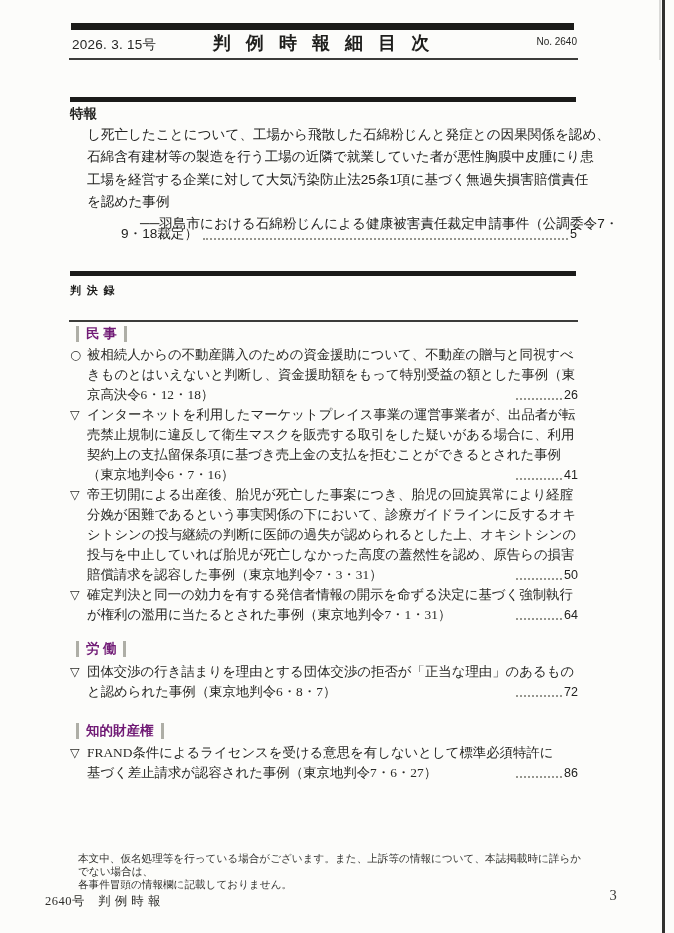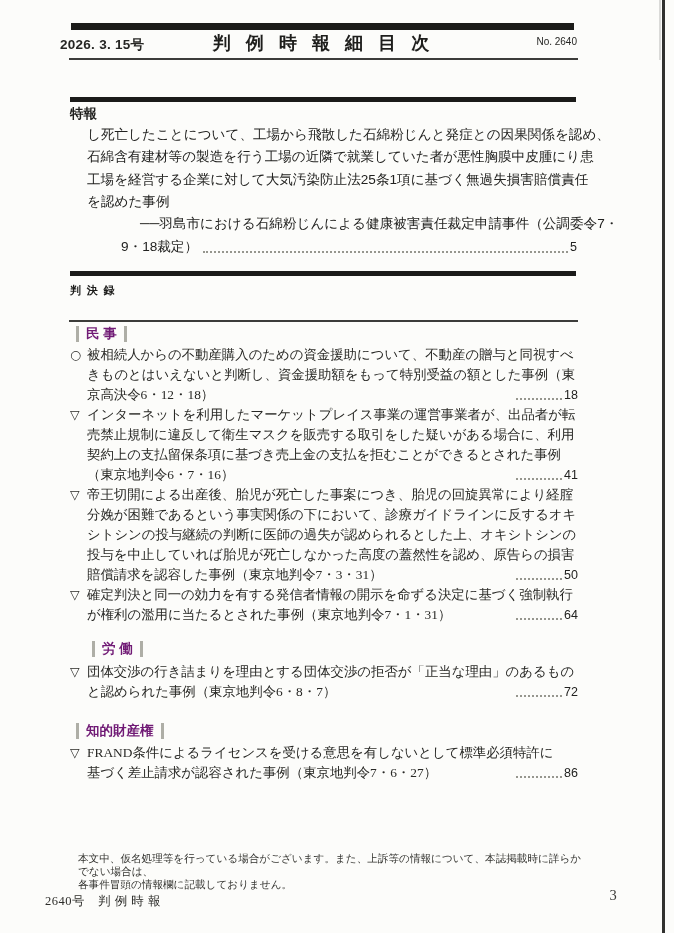--- a/index.html
+++ b/index.html
@@ -7,21 +7,21 @@
     width:674px;height:933px;position:relative;overflow:hidden;
     background:#fcfcfa;
     font-family:"Liberation Serif","DejaVu Serif",serif;
     color:#262624;
   }
   .abs{position:absolute;}
   
   .bar{position:absolute;background:#1b1b19;}
   .rule{position:absolute;background:#3c3c3a;}
   
-  .hdr-date{position:absolute;left:60px;top:36px;font-family:"Liberation Sans","DejaVu Sans",sans-serif;font-size:13.5px;letter-spacing:.02em;font-weight:bold;}
+  .hdr-date{position:absolute;left:72px;top:36px;font-family:"Liberation Sans","DejaVu Sans",sans-serif;font-size:13.5px;letter-spacing:.02em;}
   .hdr-title{position:absolute;left:70px;top:31px;width:507px;text-align:center;
     font-family:"Liberation Sans","DejaVu Sans",sans-serif;font-weight:bold;font-size:18px;letter-spacing:.28em;color:#1e1e1c;}
   .hdr-no{position:absolute;left:70px;top:36px;width:507px;text-align:right;font-family:"Liberation Sans","DejaVu Sans",sans-serif;font-size:10px;}
   
   .gothic{font-family:"Liberation Sans","DejaVu Sans",sans-serif;}
   .sec-heading{position:absolute;left:70px;font-family:"Liberation Sans","DejaVu Sans",sans-serif;font-weight:bold;font-size:13.5px;color:#1e1e1c;}
   .tk-line{height:22.4px;line-height:22.4px;font-size:13.6px;white-space:nowrap;color:#222220;}
   .row-flex{display:flex;align-items:baseline;}
   .leader{border-bottom:2px dotted #96968e;align-self:flex-end;margin-bottom:5px;}
   .leader.full{flex:1;margin-left:5px;margin-right:2px;}
@@ -62,40 +62,40 @@
 
 <div class="bar" style="left:70px;top:97px;width:506px;height:5px;"></div>
 <div class="sec-heading" style="top:105px;">特報</div>
 <div class="abs gothic" style="left:87px;top:124px;width:500px;">
   <div class="tk-line">し死亡したことについて、工場から飛散した石綿粉じんと発症との因果関係を認め、</div>
   <div class="tk-line">石綿含有建材等の製造を行う工場の近隣で就業していた者が悪性胸膜中皮腫にり患</div>
   <div class="tk-line">工場を経営する企業に対して大気汚染防止法25条1項に基づく無過失損害賠償責任</div>
   <div class="tk-line">を認めた事例</div>
 </div>
 <div class="abs gothic tk-line" style="left:104px;top:213px;margin-left:36px;">──羽島市における石綿粉じんによる健康被害責任裁定申請事件（公調委令7・</div>
-<div class="abs gothic tk-line row-flex" style="left:121px;top:236px;width:456px;">
+<div class="abs gothic tk-line row-flex" style="left:121px;top:223px;width:456px;">
   <span>9・18裁定）</span>
   <span class="leader full"></span>
   <span class="pgnum">5</span>
 </div>
 
 <div class="bar" style="left:70px;top:271px;width:506px;height:5px;"></div>
 <div class="jd-heading">判 決 録</div>
 <div class="rule" style="left:69px;top:320px;width:509px;height:2px;"></div>
 
 <div class="sec-label" style="left:76px;top:325px;">民 事</div>
 <div class="entries" style="left:70px;top:345px;">
     <div class="toc-entry">
       <div class="toc-line"><span class="marker">○</span><span class="ltext">被相続人からの不動産購入のための資金援助について、不動産の贈与と同視すべ</span></div>
       <div class="toc-line cont"><span class="ltext">きものとはいえないと判断し、資金援助額をもって特別受益の額とした事例（東</span></div>
       <div class="toc-line cont last">
         <span class="ltext">京高決令6・12・18）</span>
         <span class="spacer"></span>
         <span class="leader short"></span>
-        <span class="pgnum">18</span>
+        <span class="pgnum">26</span>
       </div>
     </div>
     <div class="toc-entry">
       <div class="toc-line"><span class="marker">▽</span><span class="ltext">インターネットを利用したマーケットプレイス事業の運営事業者が、出品者が転</span></div>
       <div class="toc-line cont"><span class="ltext">売禁止規制に違反して衛生マスクを販売する取引をした疑いがある場合に、利用</span></div>
       <div class="toc-line cont"><span class="ltext">契約上の支払留保条項に基づき売上金の支払を拒むことができるとされた事例</span></div>
       <div class="toc-line cont last">
         <span class="ltext">（東京地判令6・7・16）</span>
         <span class="spacer"></span>
         <span class="leader short"></span>
@@ -118,21 +118,21 @@
       <div class="toc-line"><span class="marker">▽</span><span class="ltext">確定判決と同一の効力を有する発信者情報の開示を命ずる決定に基づく強制執行</span></div>
       <div class="toc-line cont last">
         <span class="ltext">が権利の濫用に当たるとされた事例（東京地判令7・1・31）</span>
         <span class="spacer"></span>
         <span class="leader short"></span>
         <span class="pgnum">64</span>
       </div>
     </div>
   </div>
 
-<div class="sec-label" style="left:92px;top:640px;">労 働</div>
+<div class="sec-label" style="left:76px;top:640px;font-family:Liberation Serif, serif;">労 働</div>
 <div class="entries" style="left:70px;top:662px;">
     <div class="toc-entry">
       <div class="toc-line"><span class="marker">▽</span><span class="ltext">団体交渉の行き詰まりを理由とする団体交渉の拒否が「正当な理由」のあるもの</span></div>
       <div class="toc-line cont last">
         <span class="ltext">と認められた事例（東京地判令6・8・7）</span>
         <span class="spacer"></span>
         <span class="leader short"></span>
         <span class="pgnum">72</span>
       </div>
     </div>

